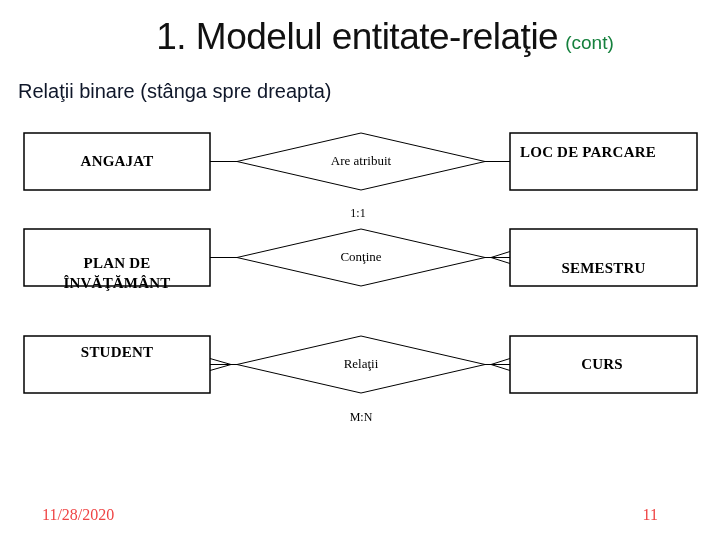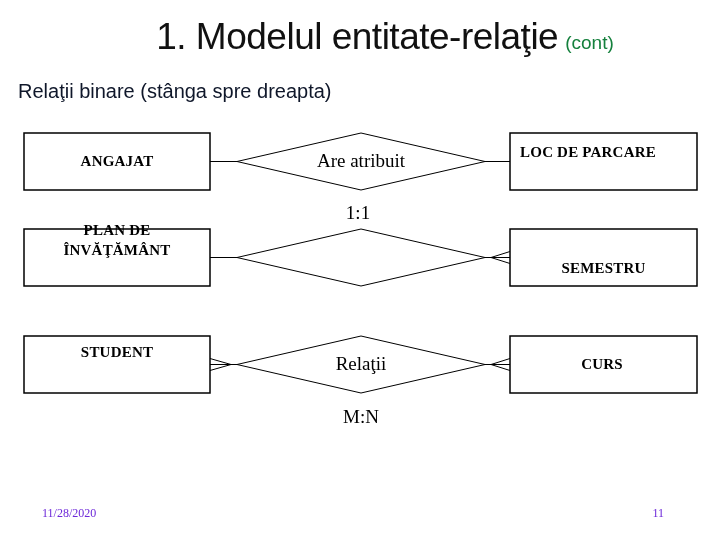--- a/index.html
+++ b/index.html
@@ -26,30 +26,30 @@
   }
   .diagram-svg { position: absolute; left: 0; top: 0; width: 720px; height: 540px; }
   .lbl {
     position: absolute;
     display: flex; align-items: center; justify-content: center;
     text-align: center;
     font-family: "Liberation Serif", serif;
     color: #000000;
   }
   .entity-label { font-weight: bold; font-size: 15px; white-space: pre-line; line-height: 1.3; letter-spacing: 0.2px; }
-  .rel-label   { font-size: 19px; }
-  .ratio-label { font-size: 19px; }
+  .rel-label   { font-size: 13px; }
+  .ratio-label { font-size: 12px; }
   .footer {
     position: absolute; left: 0; top: 503px; width: 100%; height: 20px;
     font-family: "Liberation Serif", serif;
-    font-size: 12px; color: #6d28d9;
+    font-size: 16px; color: #ef4444;
   }
   .footer-date   { position: absolute; left: 42px; top: 3px; }
   .footer-center { position: absolute; left: 0; width: 100%; top: 3px; text-align: center; }
-  .footer-page   { position: absolute; right: 56px; top: 3px; }
+  .footer-page   { position: absolute; right: 62px; top: 3px; }
 </style>
 </head>
 <body>
 
 <div class="slide">
 
   <div class="title-row">
     <span class="title-main">1. Modelul entitate-relaţie</span>
     <span class="title-suffix">(cont)</span>
   </div>
@@ -75,22 +75,23 @@
     <polygon points="237,364.5 361,336 485,364.5 361,393" stroke-width="1"></polygon>
     <path stroke-width="1" d="M485,364.5 L510,364.5 M510,358.5 L491,364.5 M491,364.5 L510,370.5"></path>
     <rect x="510" y="336" width="187" height="57" stroke-width="1.5"></rect>
   </svg>
 
   <div class="lbl entity-label" style="left:24px; top:133px; width:186px; height:57px;">ANGAJAT</div>
   <div class="lbl rel-label" style="left:281px; top:151px; width:160px; height:20px;">Are atribuit</div>
   <div class="lbl entity-label" style="left:510px; top:124px; width:156px; height:57px;">LOC DE PARCARE</div>
   <div class="lbl ratio-label" style="left:308px; top:204px; width:100px; height:18px;">1:1</div>
 
-  <div class="lbl entity-label" style="left:24px; top:212px; width:186px; height:57px;border-radius:11px;">PLAN DE
+  <div class="lbl entity-label" style="left:24px; top:245px; width:186px; height:57px;border-radius:11px;">PLAN DE
 ÎNVĂŢĂMÂNT</div>
+  <div class="lbl rel-label" style="left:281px; top:247px; width:160px; height:20px;">Conţine</div>
   <div class="lbl entity-label" style="left:510px; top:240px; width:187px; height:57px;">SEMESTRU</div>
 
   <div class="lbl entity-label" style="left:24px; top:324px; width:186px; height:57px;">STUDENT</div>
   <div class="lbl rel-label" style="left:281px; top:354px; width:160px; height:20px;">Relaţii</div>
   <div class="lbl entity-label" style="left:510px; top:336px; width:184px; height:57px;">CURS</div>
   <div class="lbl ratio-label" style="left:311px; top:408px; width:100px; height:18px;">M:N</div>
 
   <div class="footer">
     <span class="footer-date">11/28/2020</span>
     <span class="footer-page">11</span>

